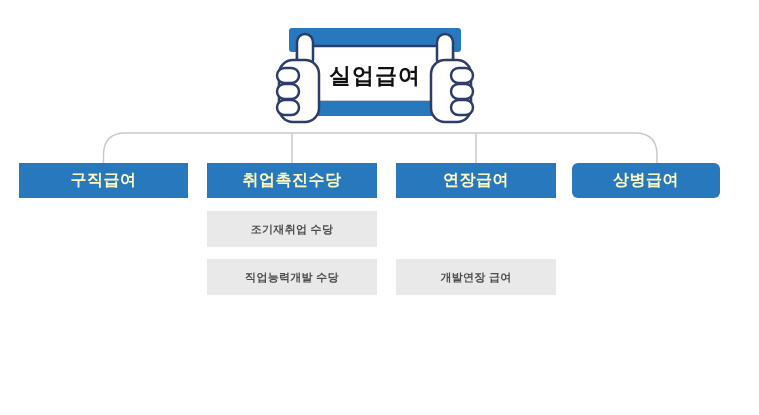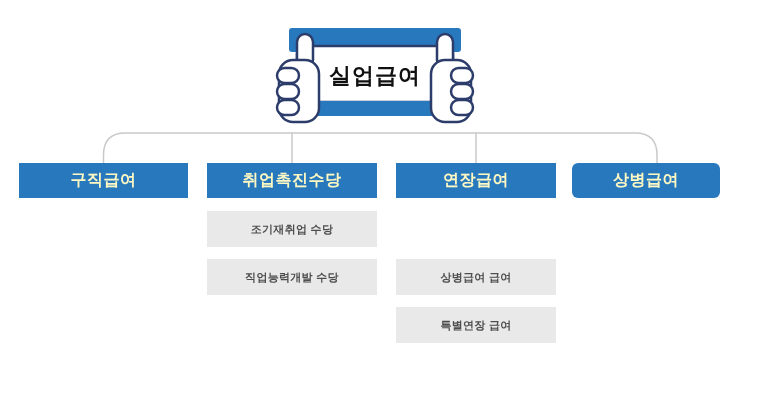--- a/index.html
+++ b/index.html
@@ -78,16 +78,15 @@
   <div class="banner-title">실업급여</div>
 
   <div class="hdr c1">구직급여</div>
   <div class="hdr c2">취업촉진수당</div>
   <div class="hdr c3">연장급여</div>
   <div class="hdr c4">상병급여</div>
 
   <div class="sub c2 r1">조기재취업 수당</div>
   <div class="sub c2 r2">직업능력개발 수당</div>
 
-  <div class="sub c3 r2">상병급여 급여</div>
-  <div class="sub c3 r3">특별연장 급여</div>
+  <div class="sub c3 r2">개발연장 급여</div>
 
 </div>
 
 </body></html>

